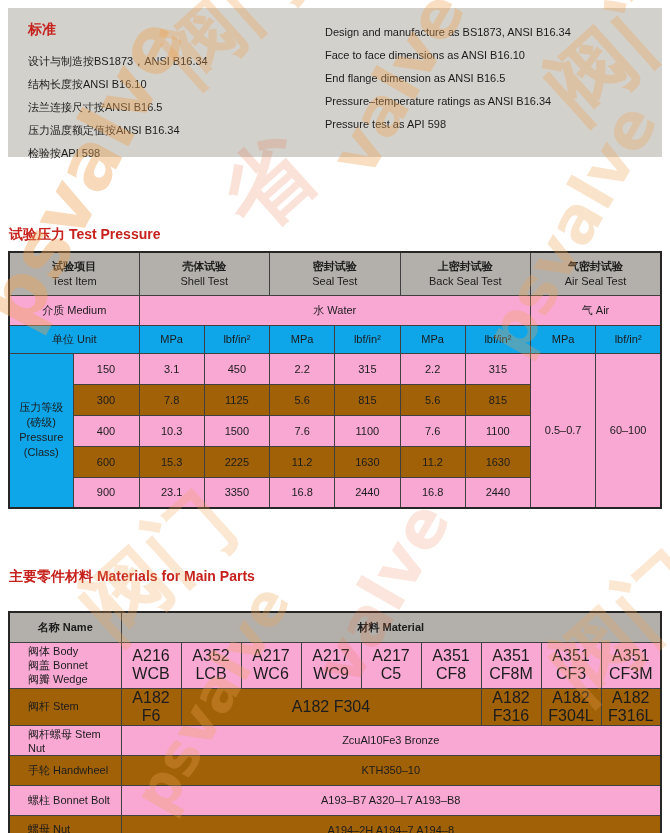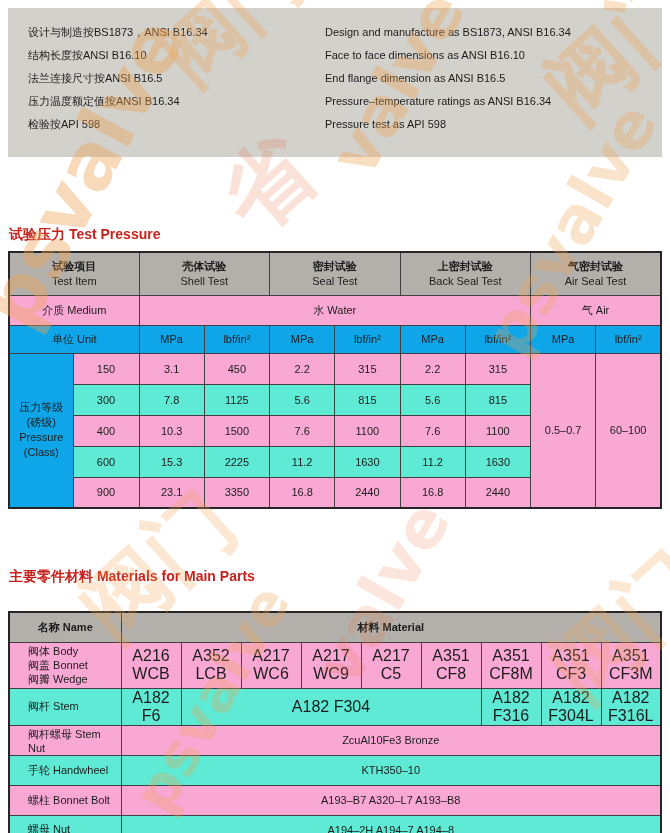--- a/index.html
+++ b/index.html
@@ -47,21 +47,21 @@
   #tp-table { top:251px; }
   #mt-table { top:611px; }
   td {
     border:1px solid #404040;
     text-align:center; vertical-align:middle;
     font-size:11px; color:#1c1c1c;
     overflow:hidden;
   }
   .bg-hdr   { background:#b3b0ab; }
   .bg-light { background:#0ea5e9; }
-  .bg-gray  { background:#5eead4; }
+  .bg-gray  { background:#a16207; }
   .bg-white { background:#f9a8d4; }
   .zh-line { display:block; font-weight:bold; line-height:16px; }
   .en-line { display:block; font-weight:normal; line-height:15px; }
   tr.r43 { height:43px; }
   tr.r30 { height:30px; }
   tr.r28 { height:28px; }
   tr.r31 { height:31px; }
   tr.r46 { height:46px; }
   .plabel span { display:block; line-height:15px; }
   .nm { text-align:left; padding-left:18px; }
@@ -80,20 +80,21 @@
     <span class="wm" style="left: 520px; top: 60px; font-size: 86px; color: rgba(238, 163, 82, 0.32); transform: rotate(-42deg);">阀门</span>
     <span class="wm" style="left: 470px; top: 330px; font-size: 64px; color: rgba(238, 163, 82, 0.3); transform: rotate(-60deg);">psvalve</span>
     <span class="wm" style="left: 55px; top: 580px; font-size: 86px; color: rgba(238, 163, 82, 0.26); transform: rotate(-42deg);">阀门</span>
     <span class="wm" style="left: 300px; top: 660px; font-size: 66px; color: rgba(231, 112, 60, 0.18); transform: rotate(-60deg);">valve</span>
     <span class="wm" style="left: 525px; top: 640px; font-size: 86px; color: rgba(238, 163, 82, 0.26); transform: rotate(-42deg);">阀门</span>
     <span class="wm" style="left: 120px; top: 790px; font-size: 58px; color: rgba(238, 163, 82, 0.3); transform: rotate(-60deg);">psvalve</span>
   </div>
 
 <div class="std-box">
   <div class="std-col zh">
+    <div class="std-title">标准</div>
     <ul class="std-list">
       <li>设计与制造按BS1873，ANSI B16.34</li>
       <li>结构长度按ANSI B16.10</li>
       <li>法兰连接尺寸按ANSI B16.5</li>
       <li>压力温度额定值按ANSI B16.34</li>
       <li>检验按API 598</li>
     </ul>
   </div>
   <div class="std-col en">
     <ul class="std-list">

